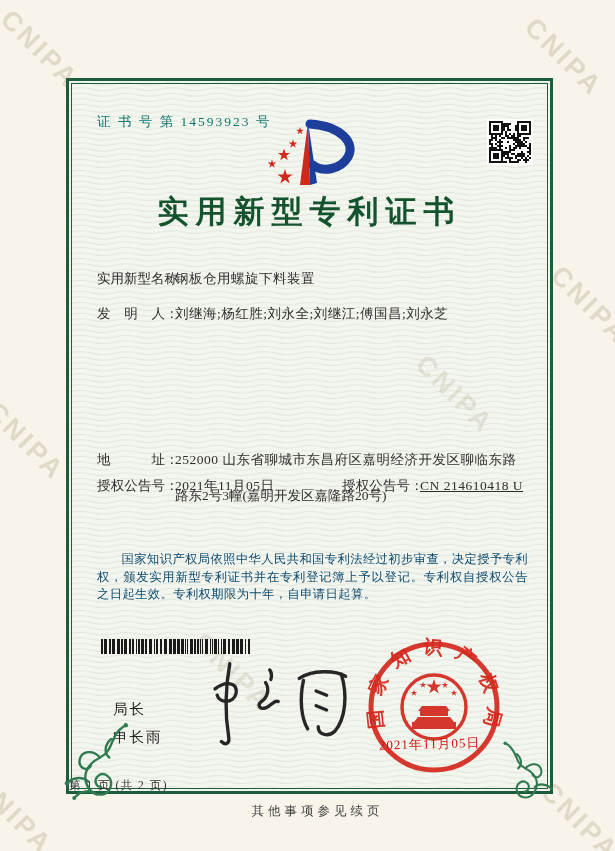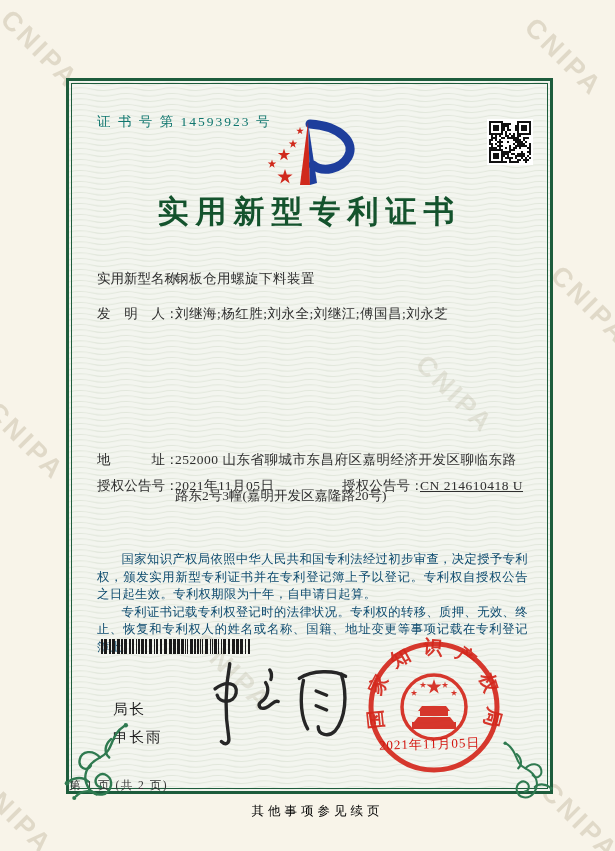--- a/index.html
+++ b/index.html
@@ -75,21 +75,21 @@
   }
   .page-info {
     position:absolute; left:0; top:697px; width:100%;
     font-size:11.5px; letter-spacing:1.5px; color:#333;
   }
   .flourish { position:absolute; z-index:5; pointer-events:none; }
   .flourish.bl { left:-26px; top:640px; }
   .flourish.br { left:426px; top:660px; transform:scaleX(-1); }
   .cont-note {
     position:absolute; left:0; top:803px; width:100%;
-    text-align:center; font-size:12.5px; letter-spacing:4px; color:#000000; z-index:1;padding-left:20px;
+    text-align:center; font-size:12.5px; letter-spacing:4px; color:#404040; z-index:1;padding-left:20px;
   }
 </style>
 </head>
 <body>
 
 <span class="wm" style="left:16px;top:4px">CNIPA</span>
 <span class="wm" style="left:540px;top:12px">CNIPA</span>
 <span class="wm" style="left:566px;top:260px">CNIPA</span>
 <span class="wm" style="left:2px;top:396px">CNIPA</span>
 <span class="wm" style="left:-10px;top:770px">CNIPA</span>
@@ -302,21 +302,20 @@
     </div>
     <div class="row" style="top:396px">
       <span class="lbl">授权公告号</span><span class="colon">：</span><span class="val">2021年11月05日</span>
       <span class="grant-b">
         <span class="lbl">授权公告号</span><span class="colon">：</span><span class="val">CN 214610418 U</span>
       </span>
     </div>
 
     <div class="paras">
       <p>国家知识产权局依照中华人民共和国专利法经过初步审查，决定授予专利权，颁发实用新型专利证书并在专利登记簿上予以登记。专利权自授权公告之日起生效。专利权期限为十年，自申请日起算。</p>
-      <p>专利证书记载专利权登记时的法律状况。专利权的转移、质押、无效、终止、恢复和专利权人的姓名或名称、国籍、地址变更等事项记载在专利登记簿上。</p>
     </div>
 
     <svg class="barcode" id="barcode" width="150" height="15" xmlns="http://www.w3.org/2000/svg">
         <rect x="0" y="0" width="2" height="15" fill="#1a1a1a"></rect>
         <rect x="3" y="0" width="3" height="15" fill="#1a1a1a"></rect>
         <rect x="8" y="0" width="2" height="15" fill="#1a1a1a"></rect>
         <rect x="11" y="0" width="3" height="15" fill="#1a1a1a"></rect>
         <rect x="16" y="0" width="3" height="15" fill="#1a1a1a"></rect>
         <rect x="20" y="0" width="2" height="15" fill="#1a1a1a"></rect>
         <rect x="23" y="0" width="3" height="15" fill="#1a1a1a"></rect>

